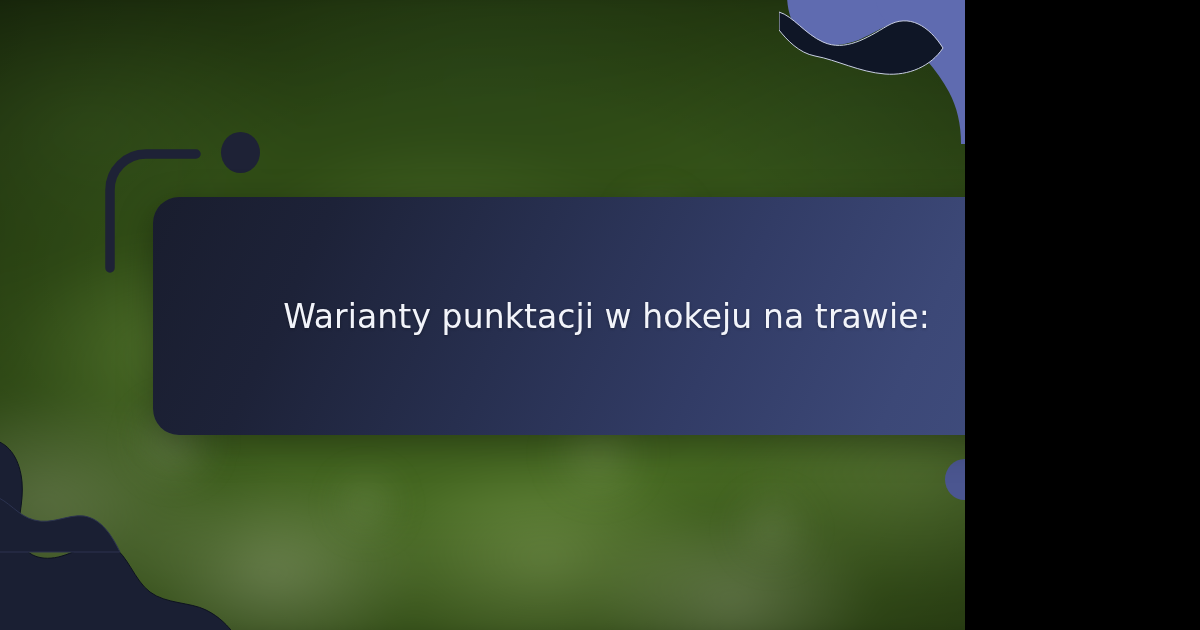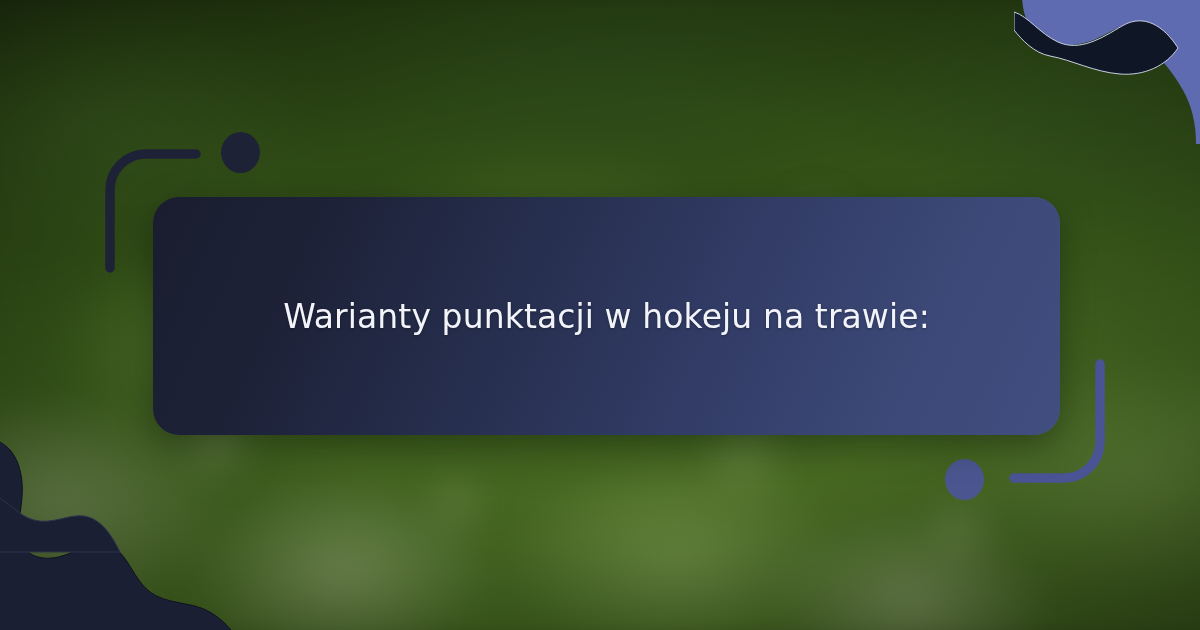--- a/index.html
+++ b/index.html
@@ -2,21 +2,21 @@
 <html><head>
 <meta charset="utf-8">
 <style>
   html, body {
     margin: 0;
     padding: 0;
     background: #000;
   }
   #stage {
     position: relative;
-    width: 1200px;
+    width: 965px;
     height: 630px;
     overflow: hidden;
     font-family: "DejaVu Sans", sans-serif;
   }
 
   
   .bg-base {
     position: absolute;
     inset: 0;
     background:

